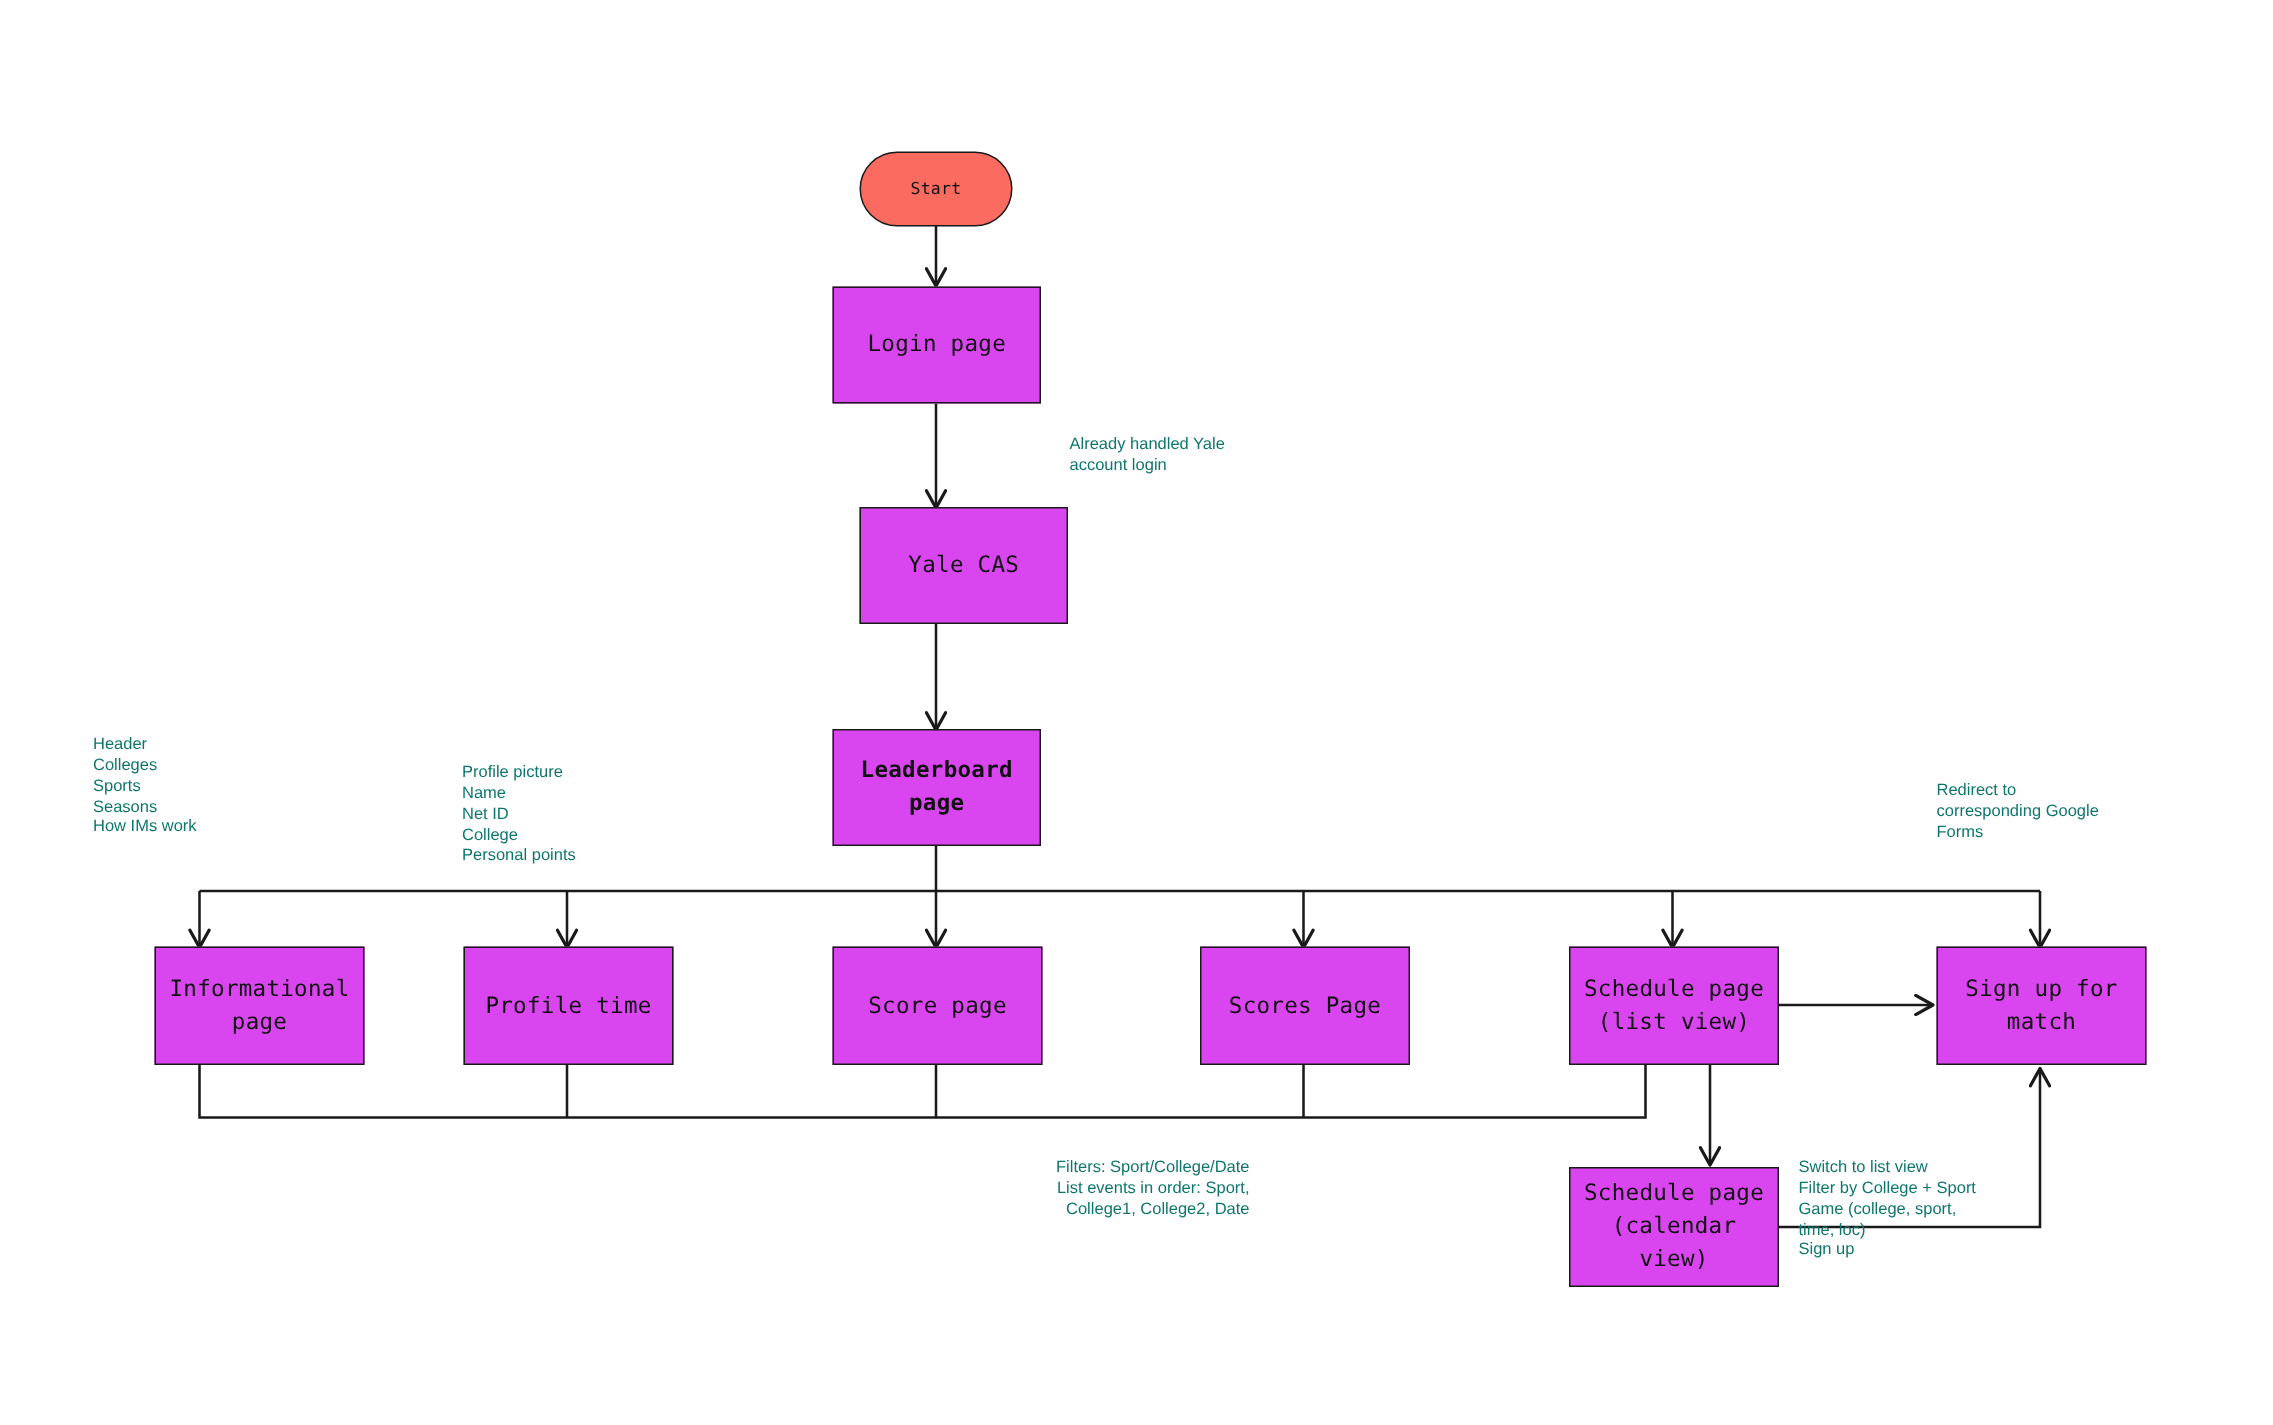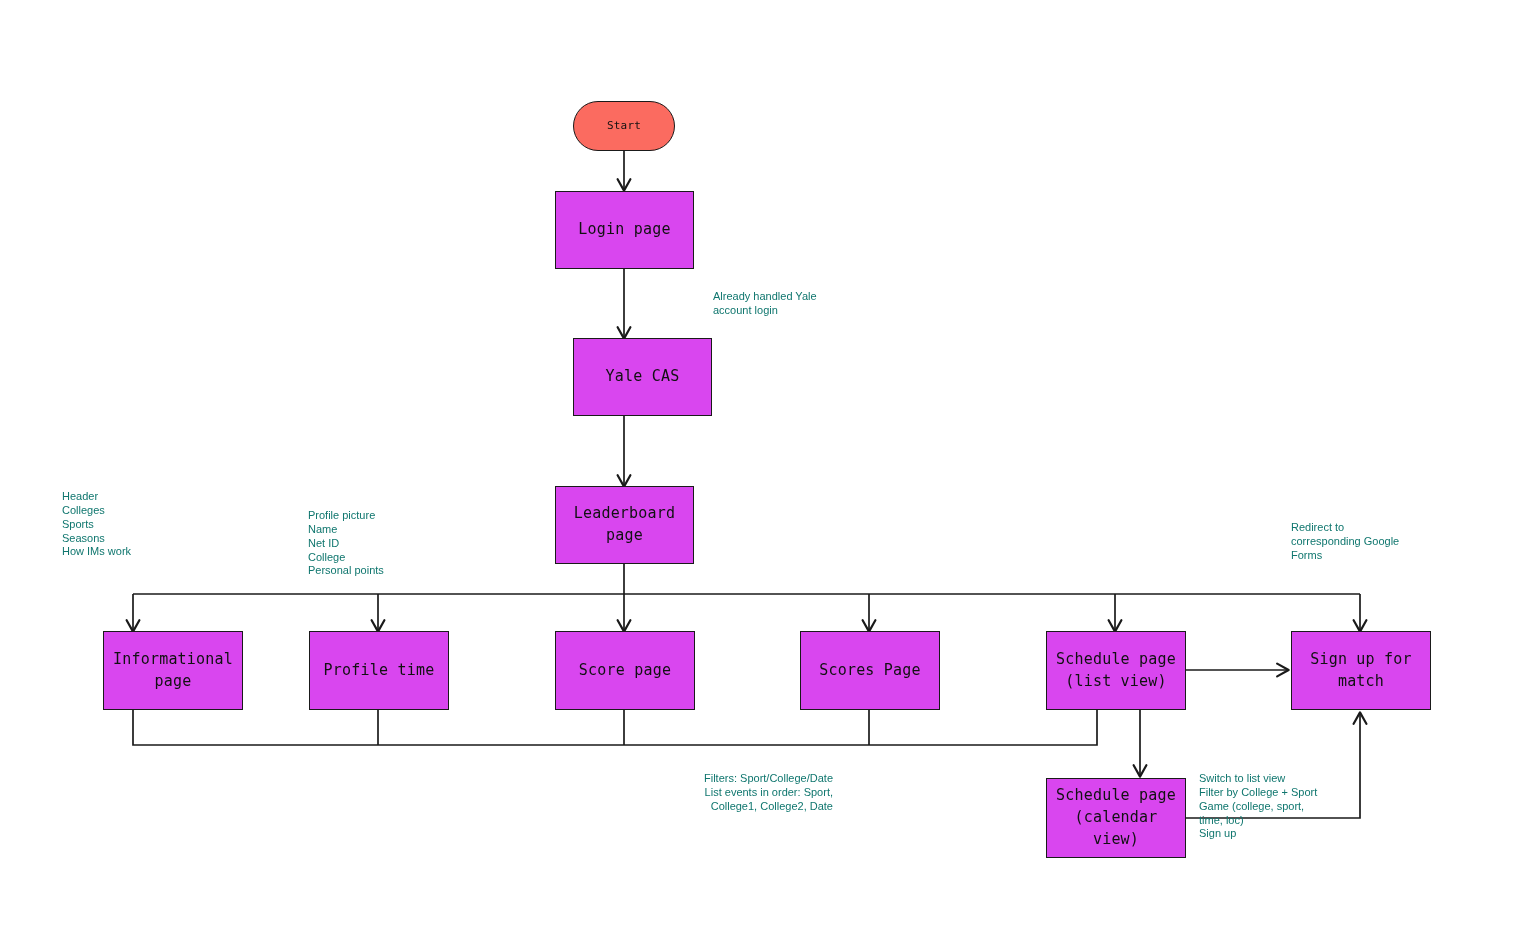--- a/index.html
+++ b/index.html
@@ -104,21 +104,21 @@
   </div>
 
   <div class="node" style="left:555px; top:191px; width:139px; height:78px;">
     <span>Login page</span>
   </div>
 
   <div class="node" style="left:573px; top:338px; width:139px; height:78px;">
     <span>Yale CAS</span>
   </div>
 
-  <div class="node" style="left:555px; top:486px; width:139px; height:78px;">
+  <div class="node" style="left:555px; top:486px; width:139px; height:78px;font-weight:bold;">
     <span>Leaderboard
 page</span>
   </div>
 
   <div class="node" style="left:63px; top:631px; width:140px; height:79px;margin-left:40px;">
     <span>Informational
 page</span>
   </div>
 
   <div class="node" style="left:309px; top:631px; width:140px; height:79px;">

